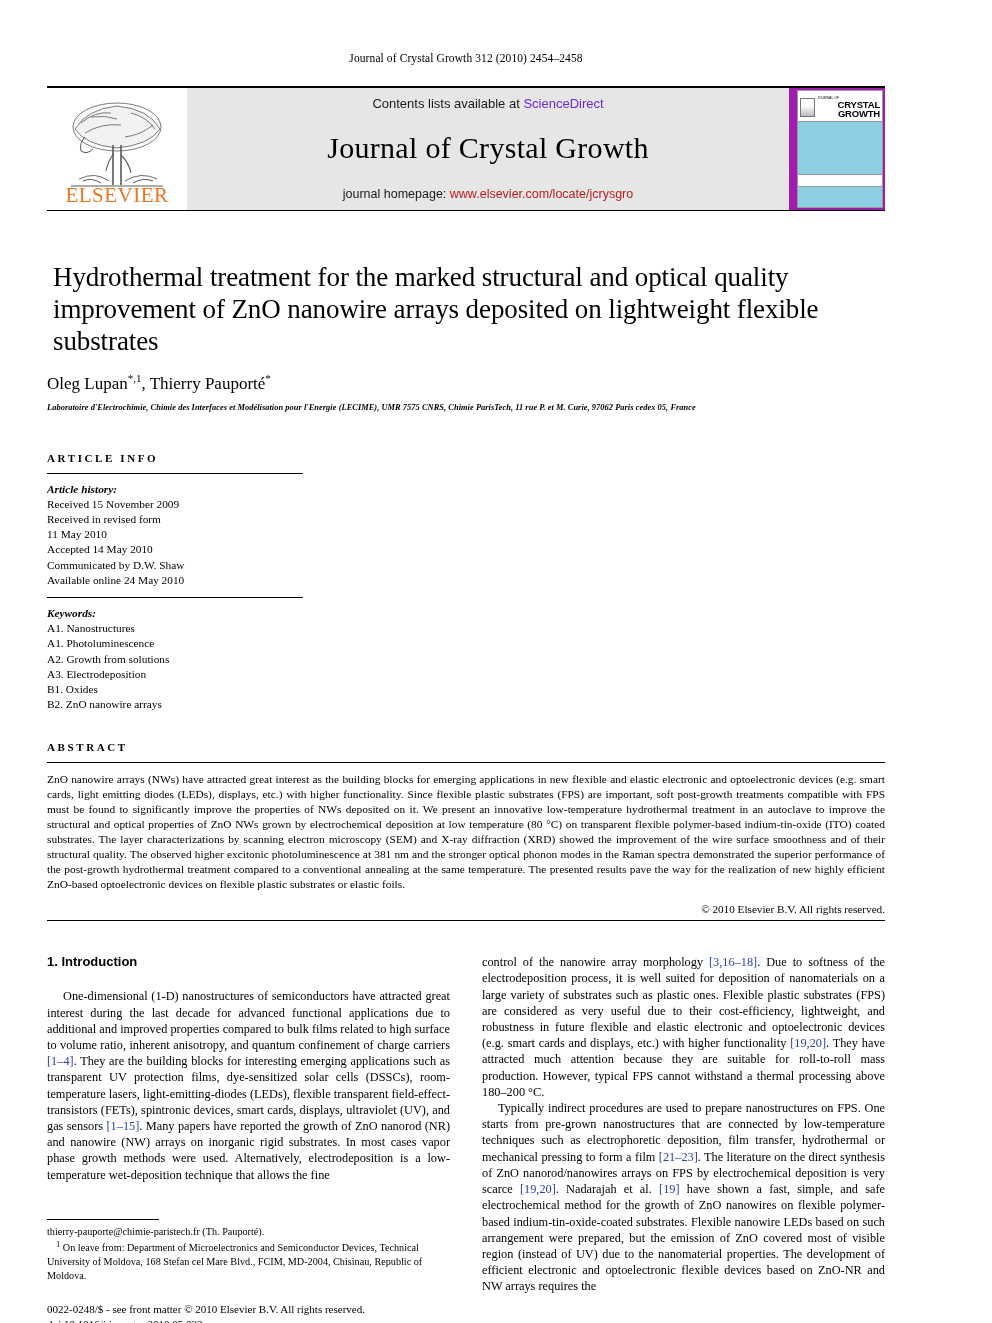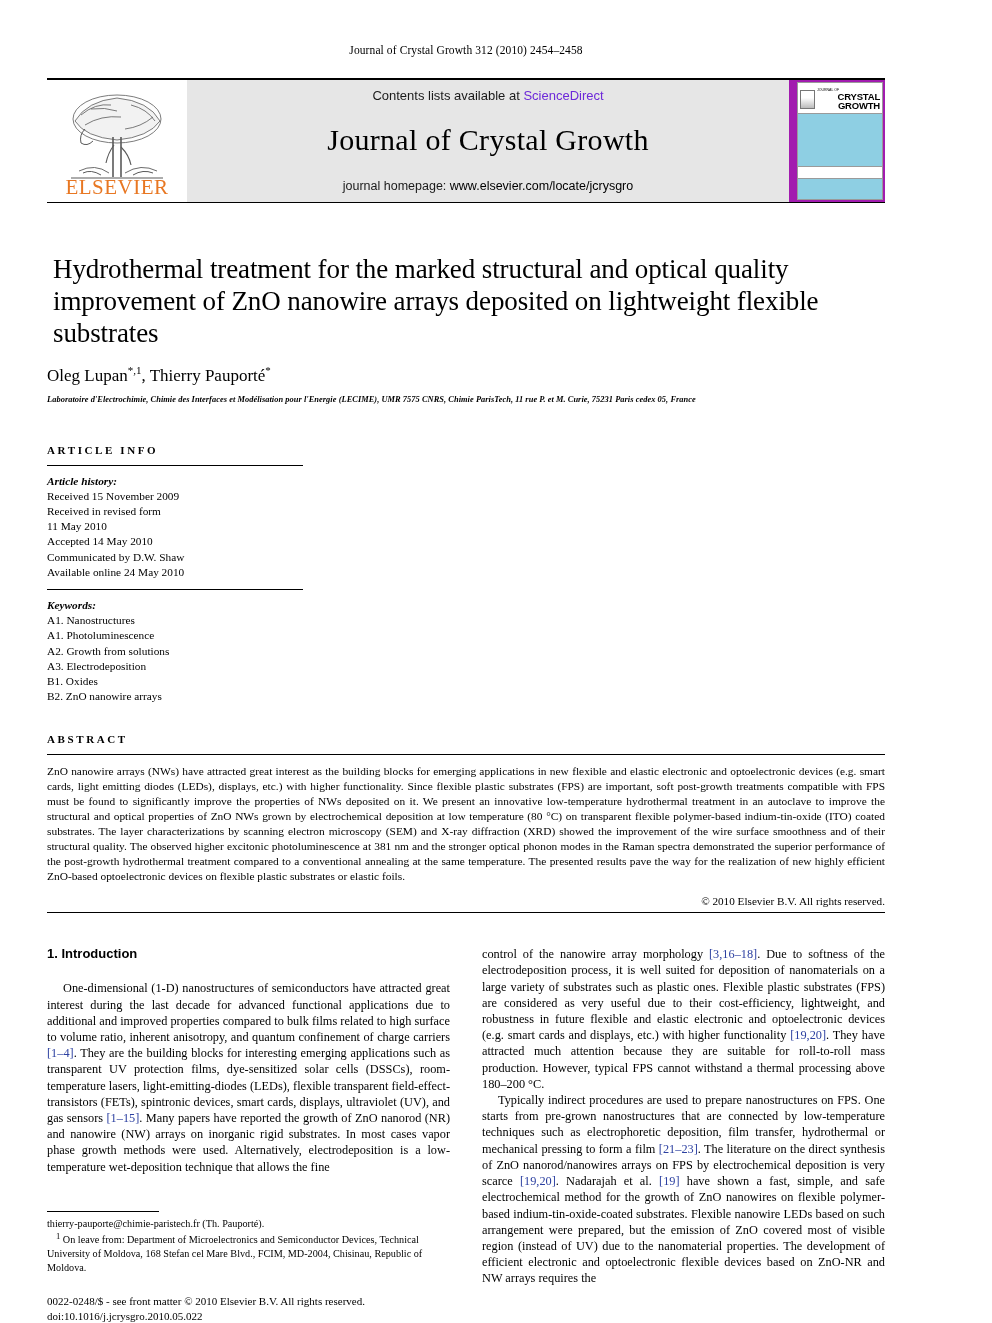--- a/index.html
+++ b/index.html
@@ -13,21 +13,21 @@
     font-family: "Liberation Serif", serif;
     color: #000000;
     position: relative;
     overflow: hidden;
   }
   .page {
     position: relative;
     width: 932px;
     height: 1323px;
     box-sizing: border-box;
-    padding: 0 47px;
+    padding: 8px 47px;
   }
 
   
   .running-head {
     text-align: center;
     font-size: 11.5px;
     font-family: "Liberation Serif", serif;
     padding-top: 44px;
     letter-spacing: 0.1px;
   }
@@ -79,21 +79,21 @@
     letter-spacing: 0.3px;
     line-height: 1;
     padding-bottom: 2px;
   }
   .banner-bottom {
     font-size: 12.5px;
     font-family: "Liberation Sans", sans-serif;
     color: #1a1a1a;
   }
   .banner-bottom .url {
-    color: #000000;
+    color: #b91c1c;
   }
   .cover-cell {
     flex: 0 0 96px;
     width: 96px;
     background: #a21caf;
     padding: 2px 0 0 8px;
     box-sizing: border-box;
   }
   .cover-thumb {
     width: 86px;
@@ -338,21 +338,21 @@
         <div class="cover-band-small"></div>
       </div>
     </div>
   </div>
 
   <div class="title-block">
     <h1 class="paper-title">Hydrothermal treatment for the marked structural and optical quality improvement of ZnO nanowire arrays deposited on lightweight flexible substrates</h1>
     <div class="authors">
       <span>Oleg Lupan</span><sup>*,1</sup><span>, </span><span>Thierry Pauporté</span><sup>*</sup>
     </div>
-    <div class="affiliation">Laboratoire d'Electrochimie, Chimie des Interfaces et Modélisation pour l'Energie (LECIME), UMR 7575 CNRS, Chimie ParisTech, 11 rue P. et M. Curie, 75231 Paris cedex 05, France</div>
+    <div class="affiliation">Laboratoire d'Electrochimie, Chimie des Interfaces et Modélisation pour l'Energie (LECIME), UMR 7575 CNRS, Chimie ParisTech, 11 rue P. et M. Curie, 97062 Paris cedex 05, France</div>
   </div>
 
   <div class="info-abstract">
 
     <div class="col-info">
       <div class="sec-label">ARTICLE INFO</div>
       <div class="rule"></div>
       <div class="info-body">
         <div class="info-history">
           <div class="info-head">Article history:</div>

